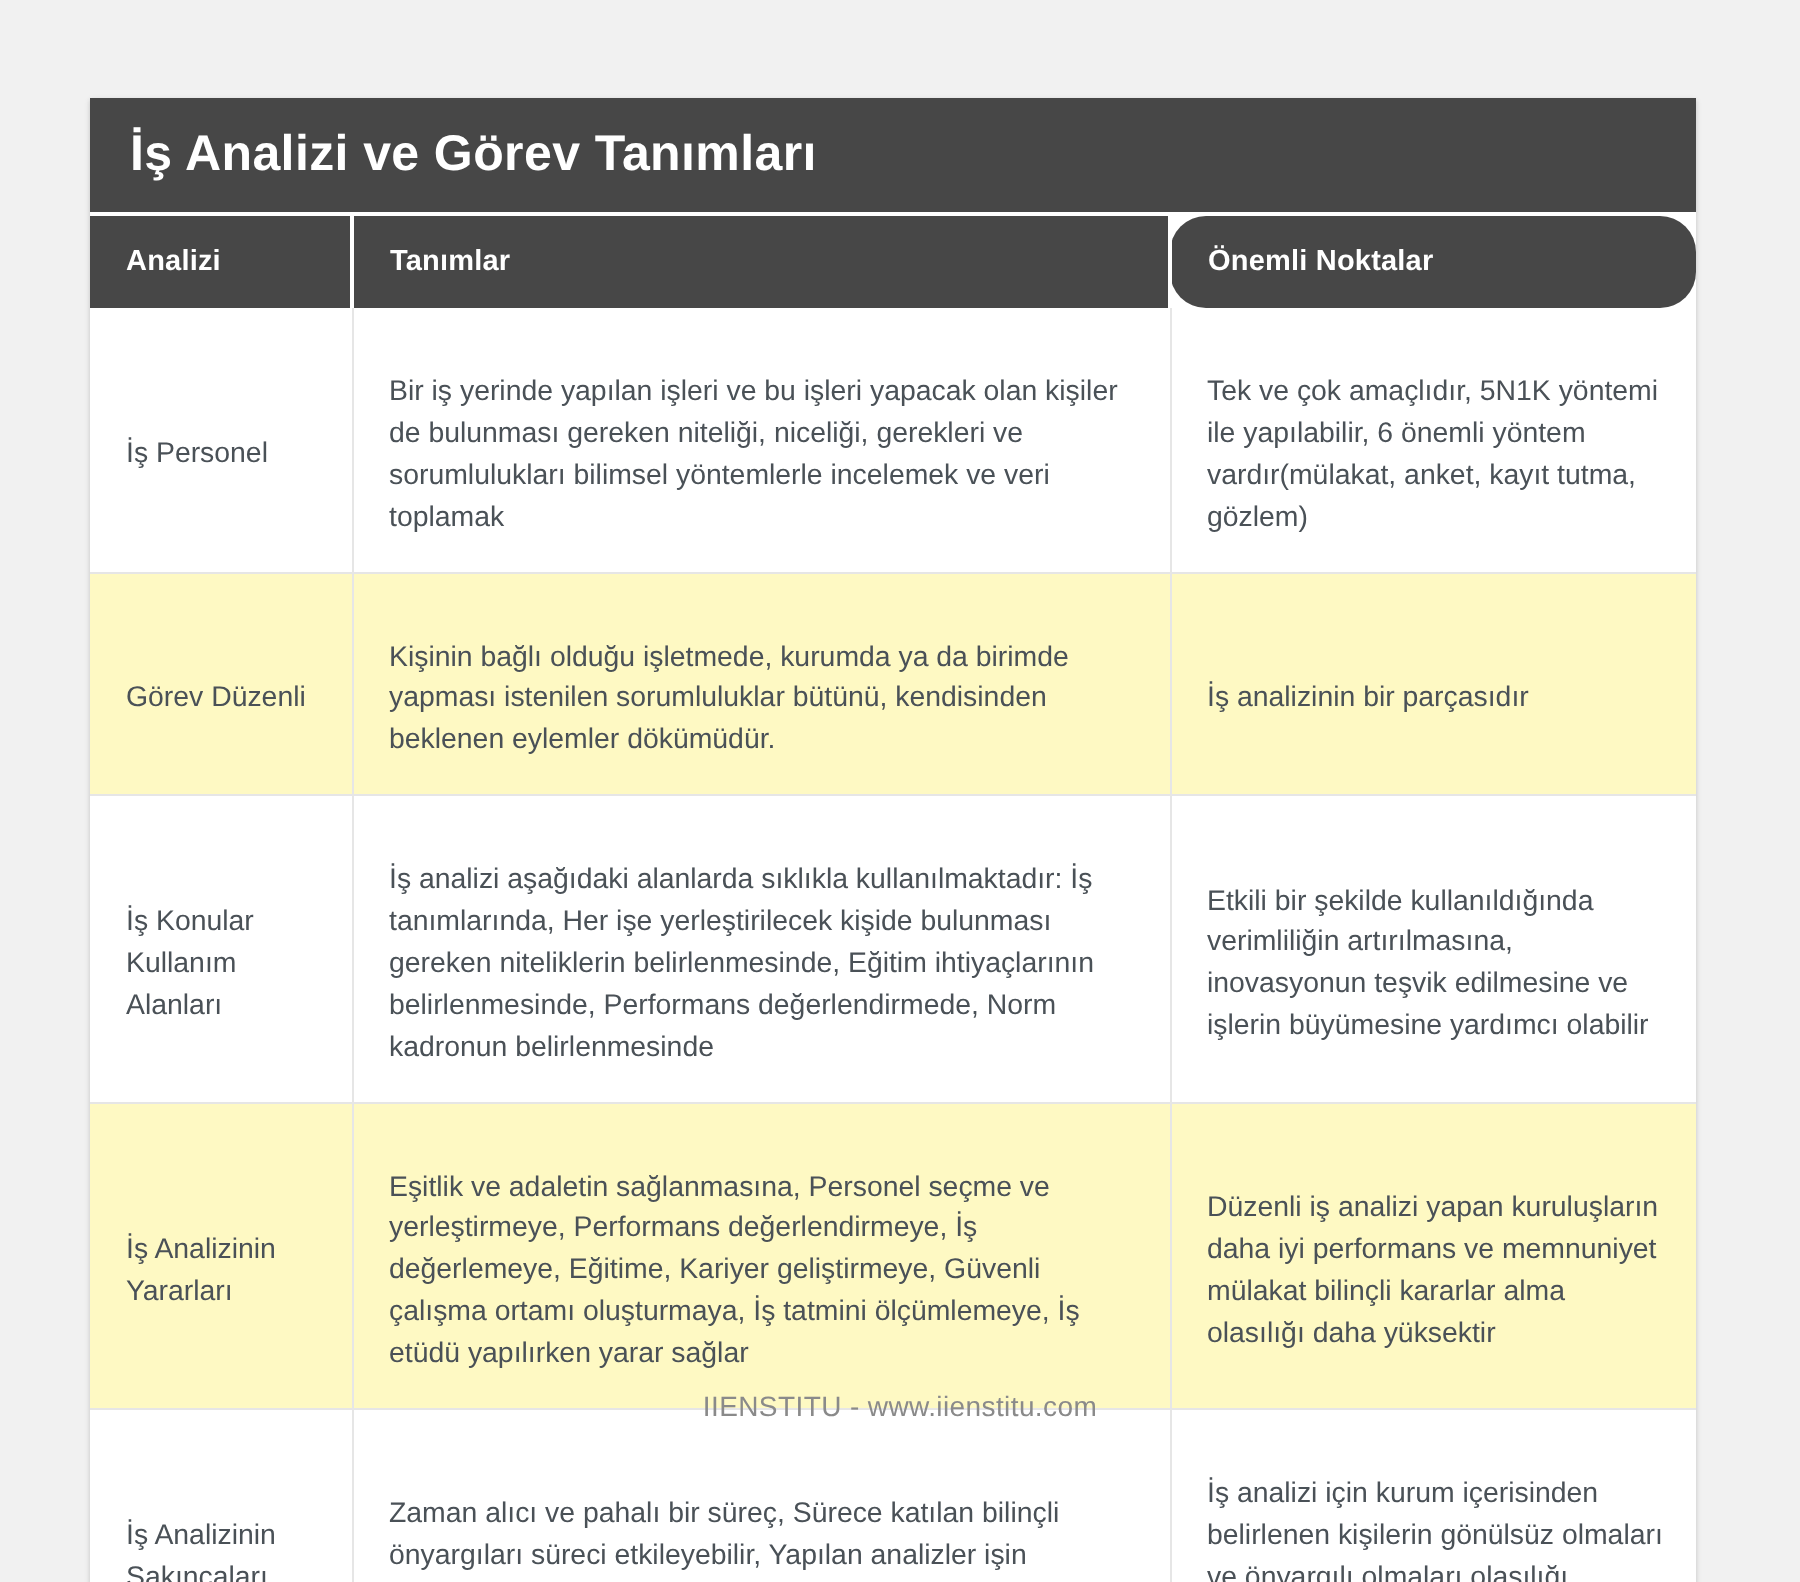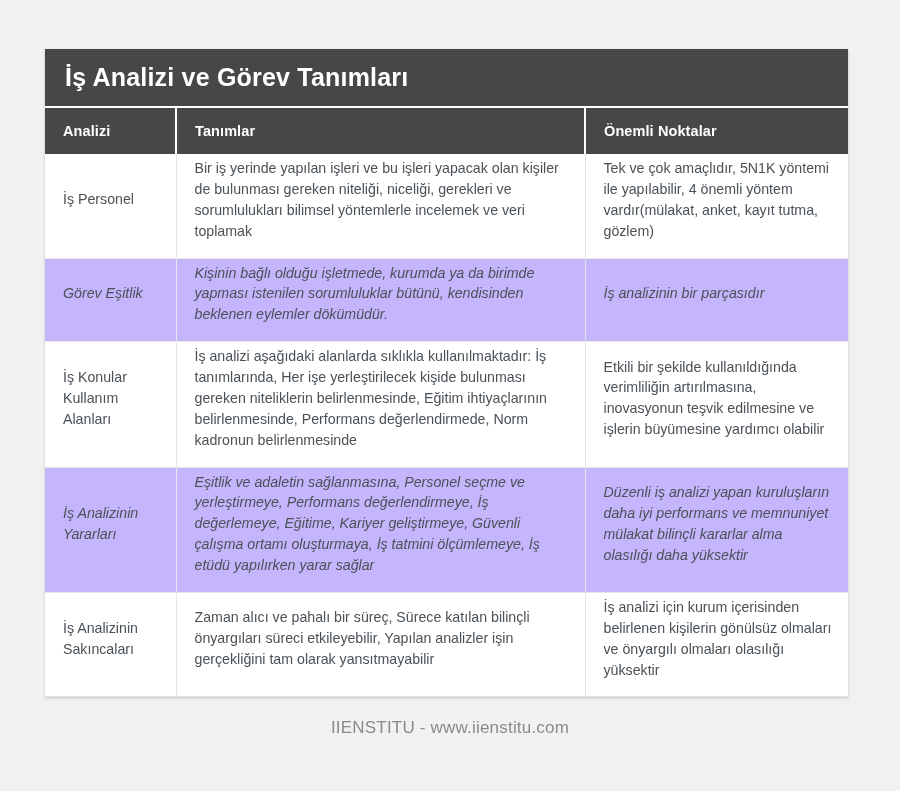--- a/index.html
+++ b/index.html
@@ -54,52 +54,52 @@
     font-size: 14.5px;
     font-weight: bold;
     text-align: left;
     padding: 15px 16px 15px 18px;
     vertical-align: middle;
     border-right: 2px solid #ffffff;
     letter-spacing: 0.1px;
   }
   table.matrix th:last-child {
     border-right: none;
+    border-radius: 18px;
   }
   table.matrix td {
     font-size: 14.2px;
     color: #4a5157;
     line-height: 1.47;
-    padding: 4px 14px 16px 18px;
+    padding: 32px 14px 16px 18px;
     vertical-align: middle;
     border-right: 1px solid #e6e6e6;
     border-bottom: 1px solid #e6e6e6;
     word-wrap: break-word;
   }
   table.matrix td:last-child {
     border-right: none;
   }
   table.matrix tr.shaded td {
-    background: #c4b5fd;
-    font-style: italic;
+    background: #fef9c3;
   }
   table.matrix tr:last-child td {
     border-bottom: 1px solid #e6e6e6;
   }
   .col-topic { width: 131px; }
   .col-def   { width: 409px; }
   .col-key   { width: 263px; }
   .footer {
     position: absolute;
     left: 0;
-    top: 718px;
+    top: 695px;
     width: 900px;
     text-align: center;
     color: #8a8a8a;
-    font-size: 17px;
+    font-size: 14px;
     letter-spacing: 0.2px;
   }
 </style>
 </head>
 <body>
 
 <div class="page">
 
   <div class="card">
 
@@ -117,24 +117,24 @@
         <tr>
           <th>Analizi</th>
           <th>Tanımlar</th>
           <th>Önemli Noktalar</th>
         </tr>
       </thead>
       <tbody>
         <tr>
           <td>İş Personel</td>
           <td>Bir iş yerinde yapılan işleri ve bu işleri yapacak olan kişiler de bulunması gereken niteliği, niceliği, gerekleri ve sorumlulukları bilimsel yöntemlerle incelemek ve veri toplamak</td>
-          <td>Tek ve çok amaçlıdır, 5N1K yöntemi ile yapılabilir, 4 önemli yöntem vardır(mülakat, anket, kayıt tutma, gözlem)</td>
+          <td>Tek ve çok amaçlıdır, 5N1K yöntemi ile yapılabilir, 6 önemli yöntem vardır(mülakat, anket, kayıt tutma, gözlem)</td>
         </tr>
         <tr class="shaded">
-          <td>Görev Eşitlik</td>
+          <td>Görev Düzenli</td>
           <td>Kişinin bağlı olduğu işletmede, kurumda ya da birimde yapması istenilen sorumluluklar bütünü, kendisinden beklenen eylemler dökümüdür.</td>
           <td>İş analizinin bir parçasıdır</td>
         </tr>
         <tr>
           <td>İş Konular Kullanım Alanları</td>
           <td>İş analizi aşağıdaki alanlarda sıklıkla kullanılmaktadır: İş tanımlarında, Her işe yerleştirilecek kişide bulunması gereken niteliklerin belirlenmesinde, Eğitim ihtiyaçlarının belirlenmesinde, Performans değerlendirmede, Norm kadronun belirlenmesinde</td>
           <td>Etkili bir şekilde kullanıldığında verimliliğin artırılmasına, inovasyonun teşvik edilmesine ve işlerin büyümesine yardımcı olabilir</td>
         </tr>
         <tr class="shaded">
           <td>İş Analizinin Yararları</td>

